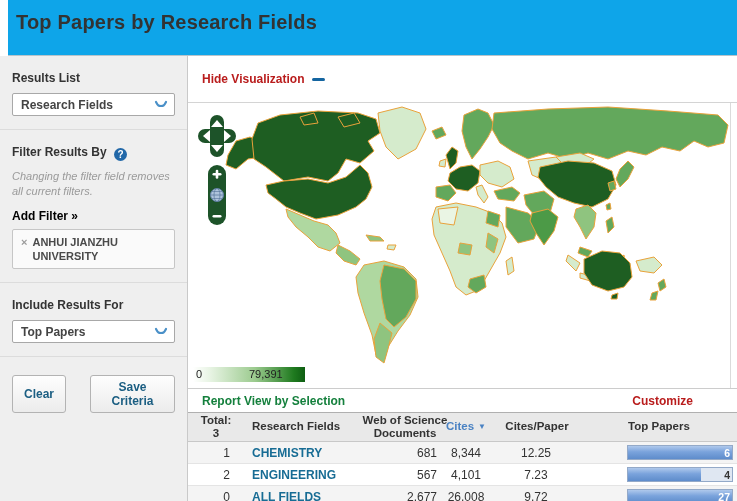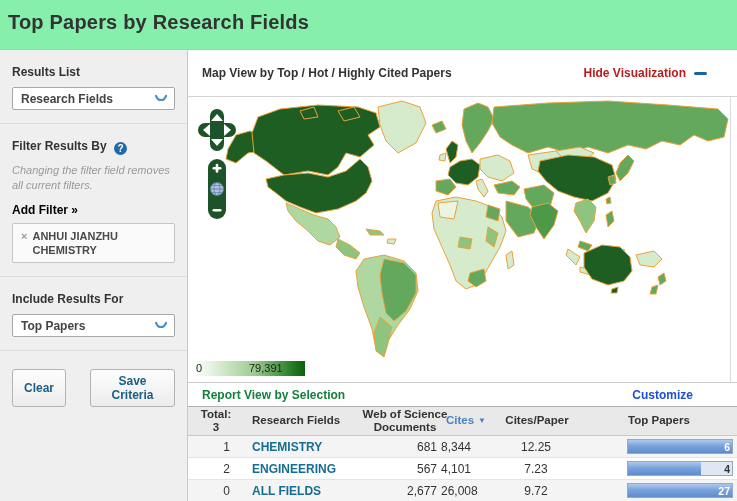--- a/index.html
+++ b/index.html
@@ -1,20 +1,20 @@
 <!DOCTYPE html>
 <html><head>
 <meta charset="utf-8">
 <style>
   * { margin:0; padding:0; box-sizing:border-box; }
   html,body { width:737px; height:501px; overflow:hidden; background:#fff;
     font-family:"Liberation Sans","DejaVu Sans",sans-serif; }
 
   
-  .titlebar { height:50px; background:#86efac; border-bottom:1px solid #b7c4cb; padding:11px 0 0 8px; }
+  .titlebar { height:56px; background:#0ea5e9; border-bottom:1px solid #b7c4cb; padding:11px 0 0 8px;margin-left:8px; }
   .titlebar h1 { font-size:20px; font-weight:bold; color:#333; letter-spacing:.2px; }
 
   .layout { display:flex; height:451px; }
 
   
   .sidebar { width:187px; background:#efefef; }
   .sb-sec { padding:15px 12px 13px 12px; border-bottom:1px solid #dcdcdc; }
   .sb-sec:last-child { border-bottom:none; }
   .sb-label { font-size:12px; font-weight:bold; color:#333; margin-bottom:8px; }
   .dropdown { height:23px; background:#fff; border:1px solid #a8a8a8; border-radius:2px;
@@ -56,33 +56,33 @@
   .legend { position:absolute; left:5px; bottom:6px; width:112px; height:15px;
     background:linear-gradient(90deg,#ffffff 0%,#e8f4e4 15%,#9ccb8f 55%,#1f7a1f 90%,#0e5e12 100%); }
   .legend span { position:absolute; top:1px; font-size:11px; color:#222; }
   .legend .lmin { left:3px; }
   .legend .lmax { left:56px; }
 
   
   .report-header { height:24px; border-top:1px solid #cccccc; display:flex; align-items:center;
     justify-content:space-between; padding:0 44px 0 14px; }
   .report-title { font-size:12px; font-weight:bold; color:#15803d; }
-  .customize-link { font-size:12px; font-weight:bold; color:#1d4ed8; text-decoration:none; cursor:pointer; }
+  .customize-link { font-size:12px; font-weight:bold; color:#b91c1c; text-decoration:none; cursor:pointer; }
 
   .tbl { width:560px; }
   .tbl-head { display:flex; height:30px; background:#e9e9e9; border-top:1px solid #b0b0b0;
     border-bottom:1px solid #c8c8c8; align-items:center; }
   .th { font-size:11.5px; font-weight:bold; color:#333; text-align:center; line-height:1.15; }
   .tbl-row { display:flex; height:22px; align-items:center; border-bottom:1px solid #e4e4e4; font-size:12px; color:#333; }
   .tbl-row.odd { background:#f4f4f4; }
   .c1 { width:56px; text-align:center; }
   .tbl-row .c1 { text-align:right; padding-right:14px; }
   .c2 { width:125px; padding-left:8px; text-align:left; }
   .c3 { width:72px; text-align:right; padding-right:4px; }
-  .c4 { width:50px; text-align:left; }
+  .c4 { width:50px; text-align:center; }
   .c5 { width:92px; text-align:center; padding-right:2px; }
   .c6 { width:152px; }
   .th.c2 { padding-left:8px; }
   .th.c3 .th-inner { display:block; width:92px; margin:0 -10px; text-align:center; }
   .th.c4, .th.c5, .th.c6 { text-align:center; padding-right:0; }
   .sort-col { color:#4a82c3; cursor:pointer; }
   .sort-arrow { font-size:8px; color:#4a82c3; margin-left:4px; vertical-align:1px; }
   .field-link { font-size:12px; font-weight:bold; color:#176c94; text-decoration:none; cursor:pointer; }
   .bar-track { position:relative; width:106px; height:15px; margin-left:44px;
     border:1px solid #93a9c8; background:#dfe7f2; }
@@ -117,21 +117,21 @@
 
     <div class="sb-sec">
       <div class="sb-label">
         <span>Filter Results By</span>
         <span class="help-icon">?</span>
       </div>
       <div class="sb-note">Changing the filter field removes all current filters.</div>
       <a class="add-filter">Add Filter »</a>
       <div class="filter-tag">
         <span class="tag-x">×</span>
-        <span class="tag-text">ANHUI JIANZHU CHEMISTRY</span>
+        <span class="tag-text">ANHUI JIANZHU UNIVERSITY</span>
       </div>
     </div>
 
     <div class="sb-sec">
       <div class="sb-label">Include Results For</div>
       <div class="dropdown">
         <span class="dd-value">Top Papers</span>
         <span class="dd-chev">
           <svg width="14" height="10" viewBox="0 0 14 10">
               <path d="M2 2 C4 6,5 6,7 6 C9 6,10 6,12 2" fill="none" stroke="#4a90c8" stroke-width="2.2" stroke-linecap="round"></path>
@@ -145,21 +145,20 @@
         <button class="btn">Clear</button>
         <button class="btn">Save Criteria</button>
       </div>
     </div>
 
   </aside>
 
   <div class="main">
 
     <div class="viz-header">
-      <span class="viz-title">Map View by Top / Hot / Highly Cited Papers</span>
       <a class="hide-link">
         <span>Hide Visualization</span>
         <span class="minus-icon"></span>
       </a>
     </div>
 
     <div class="map-panel">
       <svg class="world" viewBox="0 0 542 281">
 
         <polygon class="c-dark" points="40,52 48,38 62,34 76,40 74,54 60,56 48,66 38,62"></polygon>

